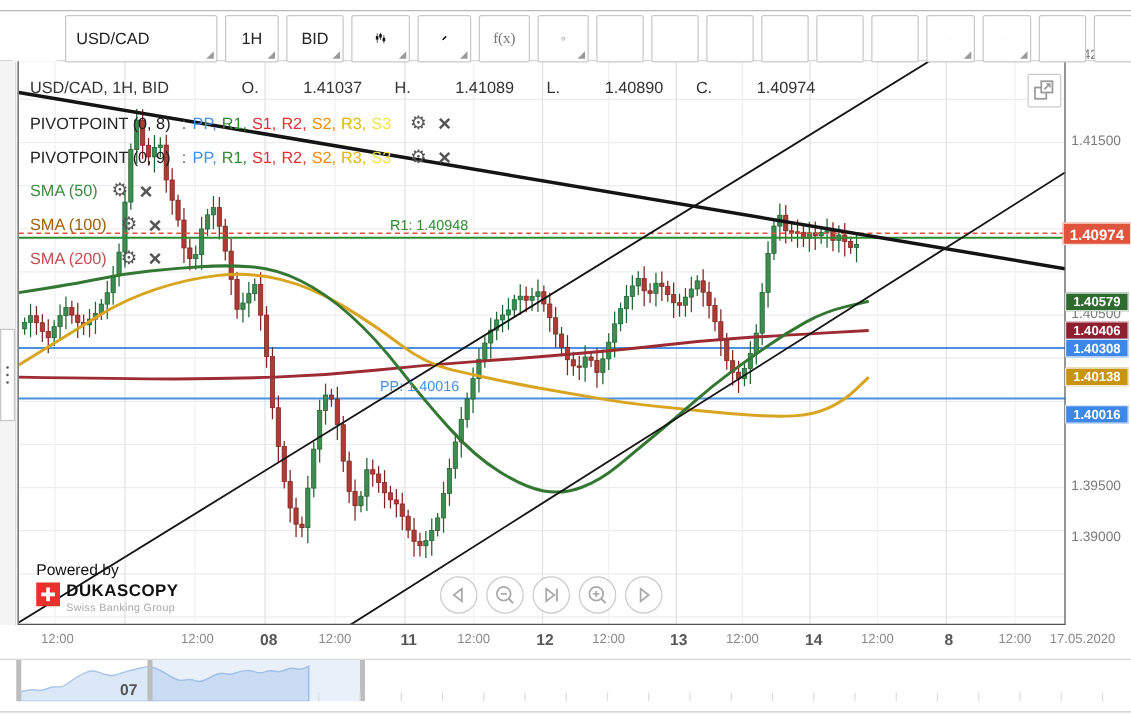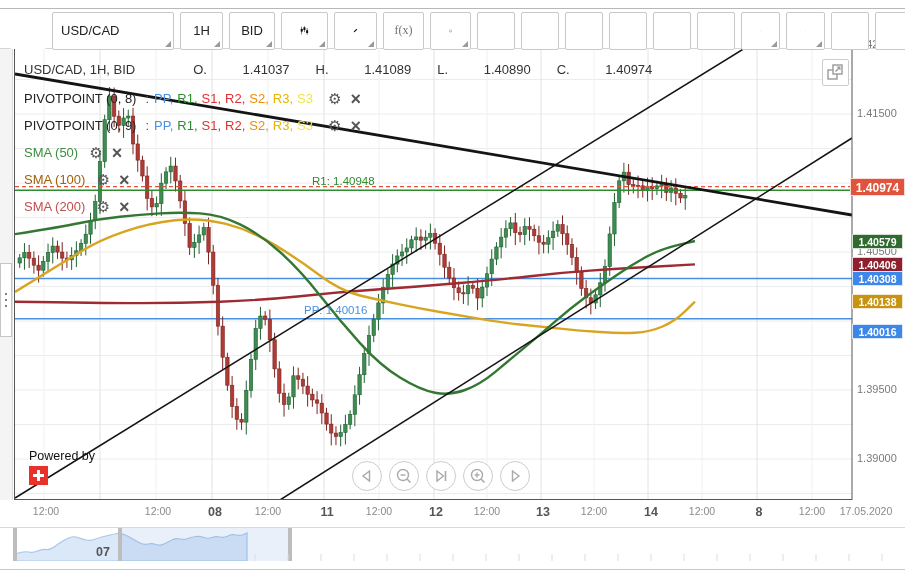--- a/index.html
+++ b/index.html
@@ -602,21 +602,21 @@
   </div>
 
   <span class="ltag tag-r1">R1: 1.40948</span>
   <span class="ltag tag-pp">PP: 1.40016</span>
 
   <div id="yaxis">
       <span class="yaxis-label" style="top: 38px;">1.42000</span>
       <span class="yaxis-label" style="top: 107px;">1.41500</span>
       <span class="yaxis-label" style="top: 245px;">1.40500</span>
       <span class="yaxis-label" style="top: 383px;">1.39500</span>
-      <span class="yaxis-label" style="top: 452px;">1.39000</span>
+      <span class="yaxis-label" style="top: 424px;">1.39000</span>
     </div>
   <div id="badges">
       <span class="pbadge large" style="background: rgb(224, 83, 61); top: 177.588px;">1.40974</span>
       <span class="pbadge" style="background: rgb(47, 107, 47); top: 233.598px;">1.40579</span>
       <span class="pbadge" style="background: rgb(142, 31, 47); top: 257.472px;">1.40406</span>
       <span class="pbadge" style="background: rgb(61, 135, 232); top: 270.996px;">1.40308</span>
       <span class="pbadge" style="background: rgb(199, 147, 16); top: 294.456px;">1.40138</span>
       <span class="pbadge" style="background: rgb(61, 135, 232); top: 324px;">1.40016</span>
     </div>
   <div id="xaxis">
@@ -681,20 +681,24 @@
       </button>
   </div>
 
   <div class="brand">
     <div class="powered">Powered by</div>
     <div class="logo-row">
       <span class="swiss">
           <i class="h"></i>
           <i class="v"></i>
         </span>
+      <span>
+        <div class="duk">DUKASCOPY</div>
+        <div class="sub">Swiss Banking Group</div>
+      </span>
     </div>
   </div>
 
   <div class="navline"></div>
   <svg id="navsvg" width="905" height="33">
       <path d="M15,26 Q24,23 28.5,24 Q33,25 37.5,23 Q42,21 46,21.5 Q50,22 54,19 Q58,16 62,13.5 Q66,11 70,9.5 Q74,8 78,9.5 Q82,11 86,12 Q90,13 94,11.5 Q98,10 102,9 Q106,8 110,7 Q114,6 117,5.5 Q120,5 124,6.5 Q128,8 132,10.5 Q136,13 140,15 Q144,17 148,16 Q152,15 156,16.5 Q160,18 164,16 Q168,14 172,12 Q176,10 180,11 Q184,12 188,10.5 Q192,9 196,8.5 Q200,8 204,9.5 Q208,11 212,9.5 Q216,8 220,9 Q224,10 228,8 Q232,6 236,7 Q240,8 243.5,6.5 L247,5 L247,33 L15,33 Z" fill="#dbe8f8" stroke="#a9c6ea" stroke-width="1.2"></path>
       <rect x="118" y="0" width="172" height="33" fill="rgba(120,160,225,0.16)"></rect>
       <rect x="13" y="0" width="4" height="33" fill="#bdbdbd"></rect>
       <rect x="118" y="0" width="4" height="33" fill="#bdbdbd"></rect>
       <rect x="288" y="0" width="4" height="33" fill="#bdbdbd"></rect>

